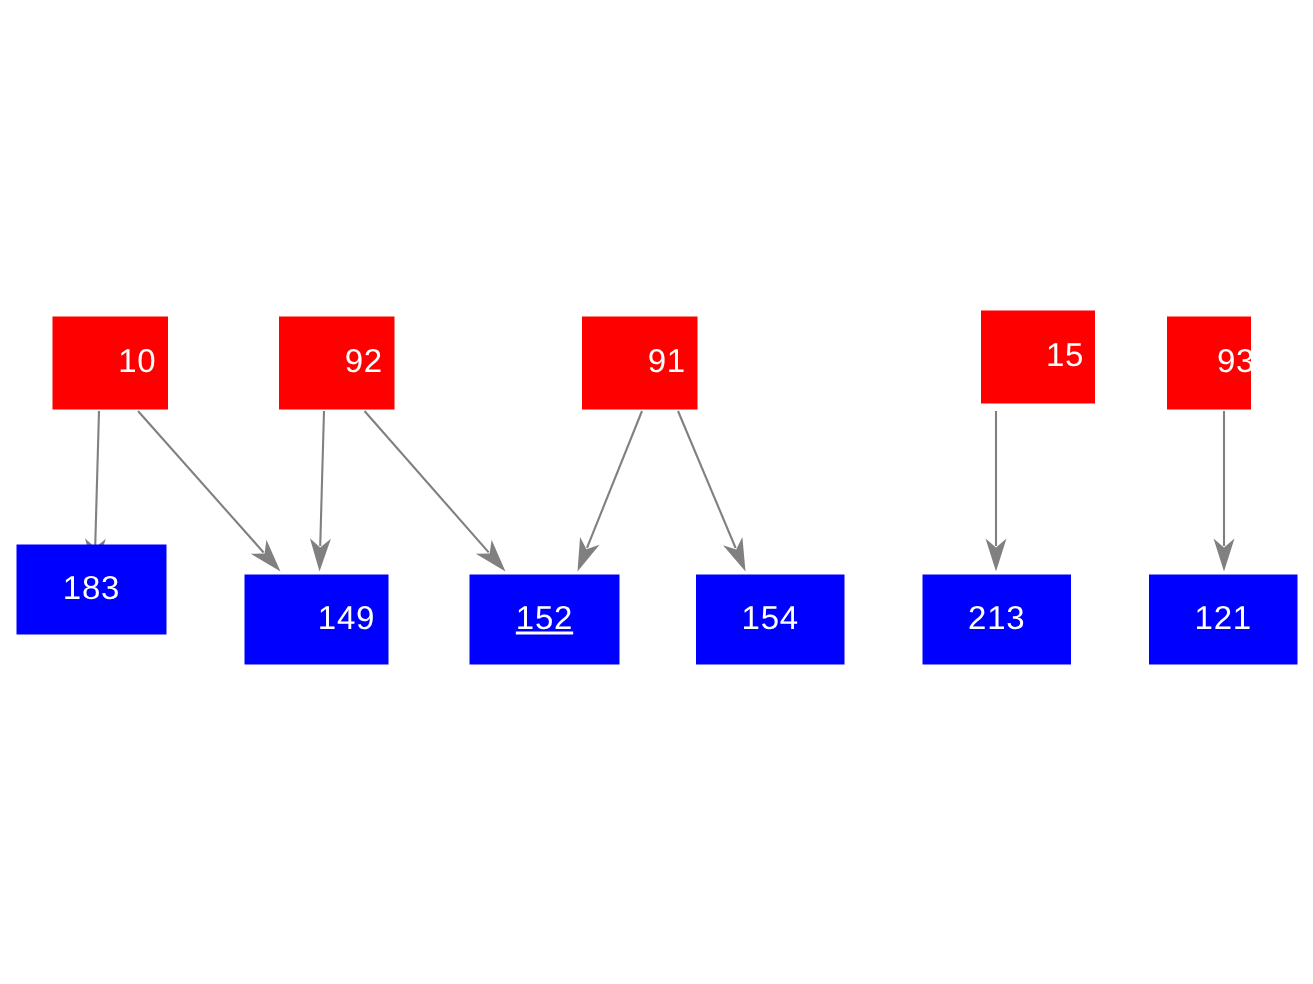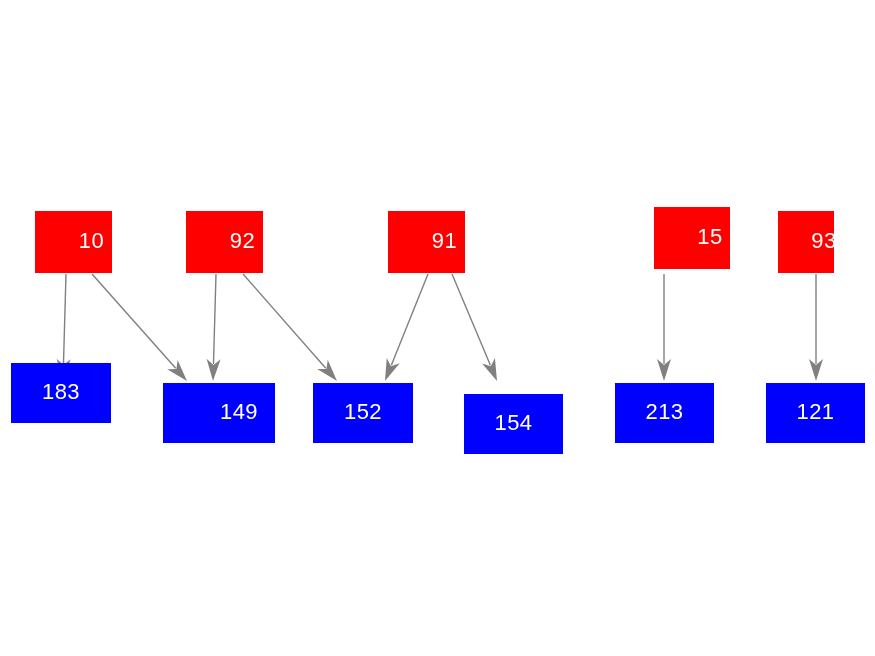--- a/index.html
+++ b/index.html
@@ -101,27 +101,27 @@
       </div>
       <div class="node node-src" style="left: 626px; top: 207px; width: 76px; height: 62px; margin-left: 28px;">
         <span class="node-label">15</span>
       </div>
       <div class="node node-src" style="left: 778px; top: 211px; width: 56px; height: 62px;">
         <span class="node-label">93</span>
       </div>
       <div class="node node-dst" style="left: 11px; top: 363px; width: 100px; height: 60px;">
         <span class="node-label">183</span>
       </div>
-      <div class="node node-dst" style="left: 163px; top: 383px; width: 112px; height: 60px; padding-left: 40px;">
+      <div class="node node-dst" style="left: 163px; top: 383px; width: 96px; height: 60px; padding-left: 40px;">
         <span class="node-label">149</span>
       </div>
-      <div class="node node-dst" style="left: 313px; top: 383px; width: 100px; height: 60px;">
+      <div class="node node-dst" style="left: 313px; top: 383px; width: 100px; height: 60px; text-decoration: underline;">
         <span class="node-label">152</span>
       </div>
-      <div class="node node-dst" style="left: 464px; top: 394px; width: 99px; height: 60px;">
+      <div class="node node-dst" style="left: 464px; top: 383px; width: 99px; height: 60px;">
         <span class="node-label">154</span>
       </div>
       <div class="node node-dst" style="left: 615px; top: 383px; width: 99px; height: 60px; align-items: center;">
         <span class="node-label">213</span>
       </div>
       <div class="node node-dst" style="left: 766px; top: 383px; width: 99px; height: 60px;">
         <span class="node-label">121</span>
       </div>
     </div>
 

